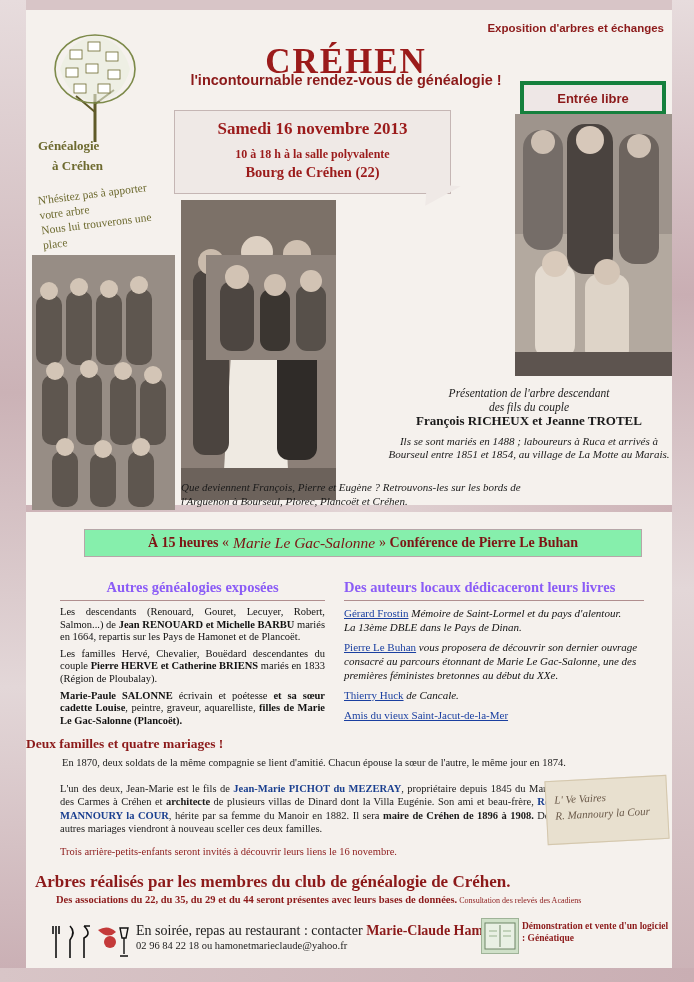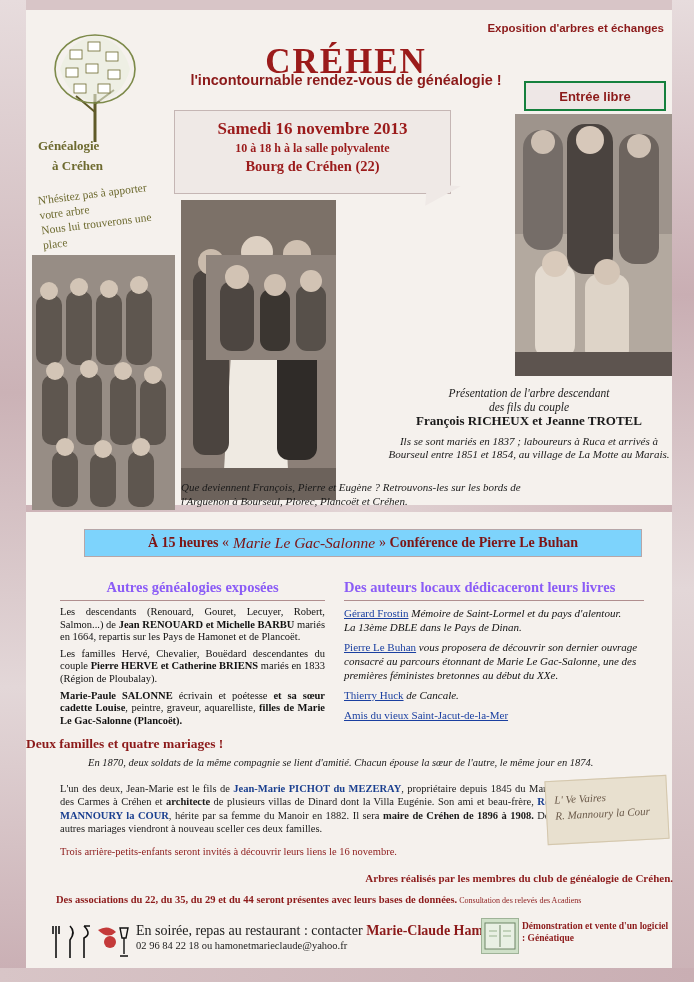--- a/index.html
+++ b/index.html
@@ -34,60 +34,60 @@
     font-family:"Liberation Serif", serif;
     font-weight:bold;font-size:35px;letter-spacing:2px;color:#9b1b1b;
   }
   .title-sub{
     position:absolute;left:110px;top:62px;width:420px;text-align:center;
     font-family:"Liberation Sans", sans-serif;
     font-weight:bold;font-size:14.5px;color:#8c1a1a;
   }
   .entree{
     position:absolute;right:6px;top:71px;width:138px;height:26px;
-    border:2px solid #15803d;background:#eee7e6;
+    border:4px solid #15803d;background:#eee7e6;
     display:flex;align-items:center;justify-content:center;
     font-family:"Liberation Sans", sans-serif;font-weight:bold;font-size:13px;color:#8c1a1a;
   }
 
   
   .logo{position:absolute;left:14px;top:14px;width:110px;height:120px;}
   .logo-cap1{position:absolute;left:12px;top:128px;font-family:"Liberation Serif",serif;font-weight:bold;font-size:13px;color:#6d6a2f;}
   .logo-cap2{position:absolute;left:26px;top:148px;font-family:"Liberation Serif",serif;font-weight:bold;font-size:13px;color:#6d6a2f;}
   .logo-note{position:absolute;left:14px;top:176px;width:120px;font-family:"Liberation Serif",serif;font-size:11.5px;color:#6d6a2f;line-height:15px;transform:rotate(-7deg);}
 
   
   .bubble{
     position:absolute;left:148px;top:100px;width:275px;height:82px;
     background:#efe9e6;border:1px solid #c5b6b4;
     text-align:center;
   }
   .bubble .b1{margin-top:8px;font-weight:bold;font-size:17px;color:#9b1b1b;font-family:"Liberation Serif",serif;}
-  .bubble .b2{font-weight:bold;font-size:12px;color:#9b1b1b;font-family:"Liberation Serif",serif;margin-top:2px;}
+  .bubble .b2{font-weight:bold;font-size:12px;color:#9b1b1b;font-family:"Liberation Serif",serif;margin-top:8px;}
   .bubble .b3{font-weight:bold;font-size:14.5px;color:#9b1b1b;font-family:"Liberation Serif",serif;margin-top:2px;}
   .bubble-tail{position:absolute;left:400px;top:175px;width:0;height:0;border-left:34px solid #efe9e6;border-bottom:22px solid transparent;border-top:0;transform:rotate(4deg);}
 
   
   .ph{position:absolute;background:#6f6560;overflow:hidden;}
   .photo-wedding{left:155px;top:190px;width:155px;height:300px;}
   .photo-family-right{left:489px;top:104px;width:157px;height:262px;}
   .photo-group-left{left:6px;top:245px;width:143px;height:255px;}
   .photo-small-center{left:180px;top:245px;width:130px;height:105px;}
 
   .cap-right{position:absolute;left:360px;top:376px;width:286px;text-align:center;
     font-family:"Liberation Serif",serif;font-size:11.5px;color:#1a1a1a;font-style:italic;line-height:14px;}
   .cap-right b{font-style:normal;font-size:13px;}
   .cap-right .it2{display:block;margin-top:7px;font-size:11px;line-height:13px;}
   .cap-bottom{position:absolute;left:155px;top:470px;width:370px;
     font-family:"Liberation Serif",serif;font-size:11px;font-style:italic;line-height:14px;color:#1a1a1a;}
 
   
   .conf{
     position:absolute;left:58px;top:519px;width:556px;height:26px;
-    border:1px solid #b6a6a8;background:#7dd3fc;
+    border:1px solid #b6a6a8;background:#86efac;
     display:flex;align-items:center;justify-content:center;
     font-family:"Liberation Serif",serif;font-size:14px;color:#7d1414;
   }
   .conf .em{font-style:italic;font-size:15.5px;margin:0 4px;}
   .conf .bold{font-weight:bold;}
 
   
   .col-l{position:absolute;left:34px;top:557px;width:265px;}
   .col-r{position:absolute;left:318px;top:557px;width:300px;}
   .col-h{font-family:"Liberation Serif",serif;font-weight:bold;font-size:14.5px;color:#8b5cf6;text-align:center;margin-bottom:4px;margin-top:12px;}
@@ -96,29 +96,29 @@
   .hr-red{height:1px;background:#b08e8e;margin:2px 0 5px 0;}
   .p{font-family:"Liberation Serif",serif;font-size:10.5px;line-height:12.6px;text-align:justify;color:#111;}
   .p b{font-weight:bold;}
   .auth{font-family:"Liberation Serif",serif;font-size:11px;line-height:14px;margin-bottom:6px;color:#111;}
   .auth .name{color:#1a3fa0;text-decoration:underline;}
   .auth .it{font-style:italic;}
 
   
   .fam-h{position:absolute;left:0;top:726px;width:646px;
     font-family:"Liberation Serif",serif;font-weight:bold;font-size:13.5px;color:#8c1a1a;}
-  .fam-p1{position:absolute;left:62px;top:746px;width:560px;font-family:"Liberation Serif",serif;font-size:10.5px;line-height:13px;text-align:justify;font-style:italic;}
+  .fam-p1{position:absolute;left:36px;top:746px;width:560px;font-family:"Liberation Serif",serif;font-size:10.5px;line-height:13px;text-align:justify;}
   .fam-p2{position:absolute;left:34px;top:772px;width:500px;font-family:"Liberation Serif",serif;font-size:10.5px;line-height:13.4px;text-align:justify;}
   .fam-p2 .blue{color:#1a3f8f;}
   .fam-p3{position:absolute;left:34px;top:836px;width:500px;font-family:"Liberation Serif",serif;font-size:10.5px;color:#8c1a1a;}
   .scan{position:absolute;left:520px;top:768px;width:120px;height:62px;background:#e8e0cf;border:1px solid #d4c7ad;transform:rotate(-3deg);}
   .scan .ink{position:absolute;left:8px;top:10px;font-family:"Liberation Serif",serif;font-style:italic;font-size:11px;color:#6b5a4a;line-height:16px;}
 
-  .arbres{position:absolute;left:1px;top:862px;width:646px;text-align:right;
-    font-family:"Liberation Serif",serif;font-weight:bold;font-size:11px;color:#8c1a1a;}
+  .arbres{position:absolute;left:9px;top:862px;width:646px;text-align:left;
+    font-family:"Liberation Serif",serif;font-weight:bold;font-size:17px;color:#8c1a1a;}
   .assoc{position:absolute;left:30px;top:884px;width:600px;
     font-family:"Liberation Serif",serif;font-weight:bold;font-size:10.5px;color:#8c1a1a;}
   .assoc .small{font-weight:normal;font-size:8px;}
 
   
   .foot-icons{position:absolute;left:24px;top:912px;width:80px;height:40px;}
   .foot-txt1{position:absolute;left:110px;top:913px;font-family:"Liberation Serif",serif;font-size:14px;}
   .foot-txt1 b{font-weight:bold;color:#8c1a1a;}
   .foot-txt2{position:absolute;left:110px;top:930px;font-family:"Liberation Serif",serif;font-size:10.5px;}
   .foot-box{position:absolute;left:455px;top:908px;width:36px;height:34px;background:#cfe0c8;border:1px solid #9fb398;}
@@ -244,21 +244,21 @@
         <circle cx="69" cy="30" r="11" fill="#cfc0b1"></circle>
         <rect x="90" y="30" width="30" height="66" rx="11" fill="#57504a"></rect>
         <circle cx="105" cy="26" r="11" fill="#d2c3b4"></circle>
       </svg>
     </div>
 
     <div class="cap-right">
       <span>Présentation de l'arbre descendant</span><br>
       <span>des fils du couple</span><br>
       <b>François RICHEUX et Jeanne TROTEL</b>
-      <span class="it2">Ils se sont mariés en 1837 ; laboureurs à Ruca et arrivés à Bourseul entre 1851 et 1854, au village de La Motte au Marais.</span>
+      <span class="it2">Ils se sont mariés en 1488 ; laboureurs à Ruca et arrivés à Bourseul entre 1851 et 1854, au village de La Motte au Marais.</span>
     </div>
 
     <div class="cap-bottom">Que deviennent François, Pierre et Eugène ?  Retrouvons-les sur les bords de l'Arguenon à Bourseul, Plorec, Plancoët et Créhen.</div>
 
     <div class="conf">
       <span class="bold">À 15 heures</span>&nbsp;
       <span>«</span>
       <span class="em">Marie Le Gac-Salonne</span>
       <span>»</span>&nbsp;
       <span class="bold">Conférence de Pierre Le Buhan</span>

